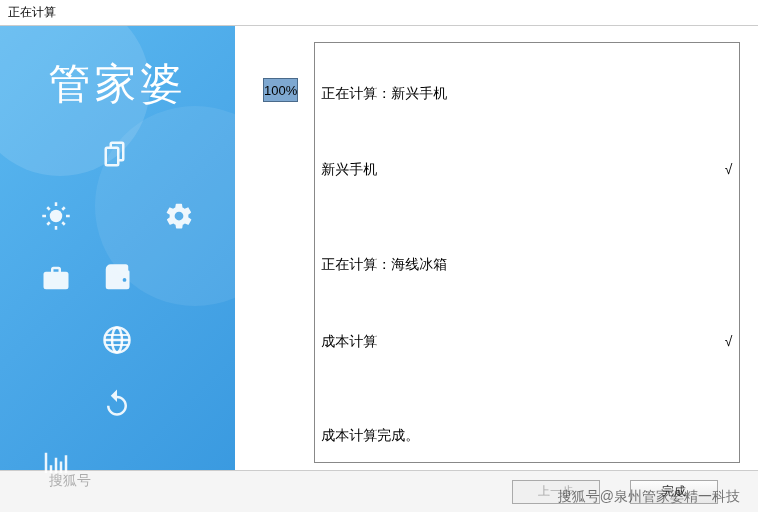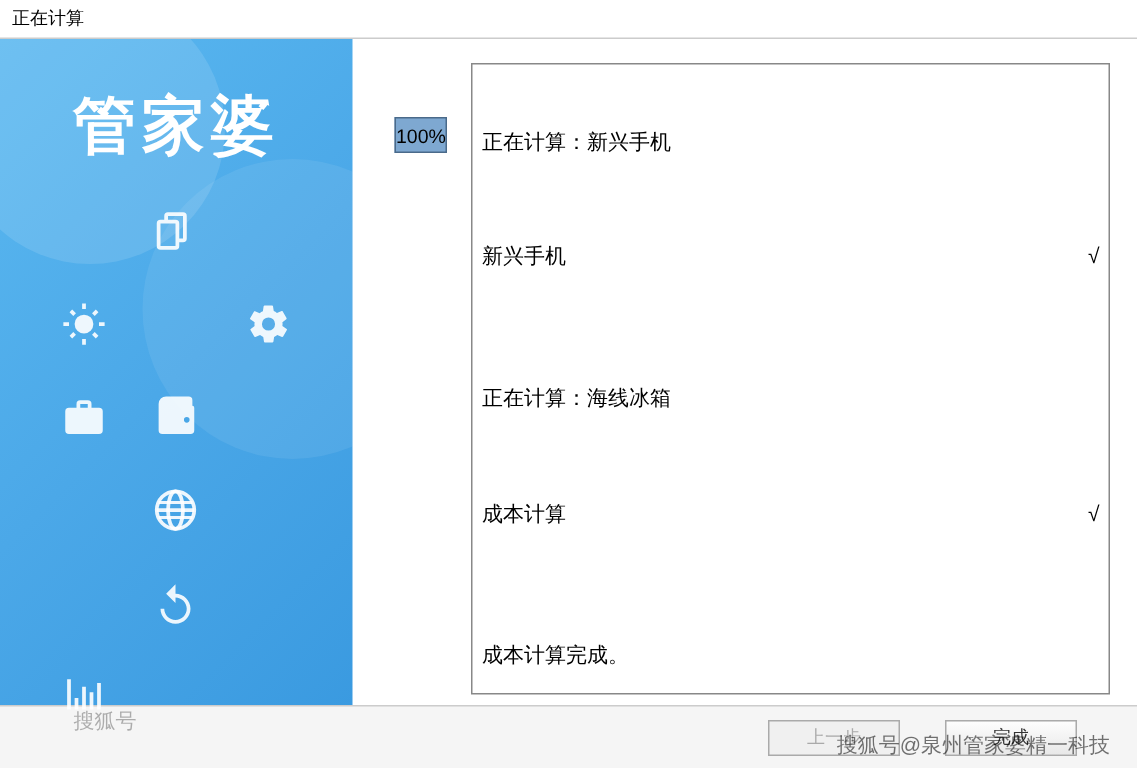--- a/index.html
+++ b/index.html
@@ -42,21 +42,21 @@
       content: '';
       position: absolute;
       top: 80px; right: -60px;
       width: 200px; height: 200px;
       background: rgba(255,255,255,0.08);
       border-radius: 50%;
     }
     .logo {
       color: #fff;
       font-size: 42px;
-      font-weight: bold;
+      font-weight: normal;
       text-align: center;
       padding: 30px 10px 20px;
       position: relative;
       z-index: 2;
       letter-spacing: 4px;
     }
     .icon-grid {
       display: grid;
       grid-template-columns: repeat(3, 1fr);
       gap: 18px 10px;
@@ -86,21 +86,21 @@
       justify-content: center;
       color: #000;
       font-size: 13px;
       margin: 36px 8px 12px 8px;
     }
     .log-area {
       flex: 1;
       border: 1px solid #888;
       background: #fff;
       padding: 4px 6px;
-      font-family: Liberation Sans, sans-serif;
+      font-family: Liberation Mono, monospace;
       font-size: 14px;
       line-height: 1.35;
       color: #000;
       white-space: pre-wrap;
       margin: 0 8px 0 8px;
       overflow: hidden;
       position: relative;
     }
     .log-line { display: flex; justify-content: space-between; margin-top: 20px; }
     .footer {

